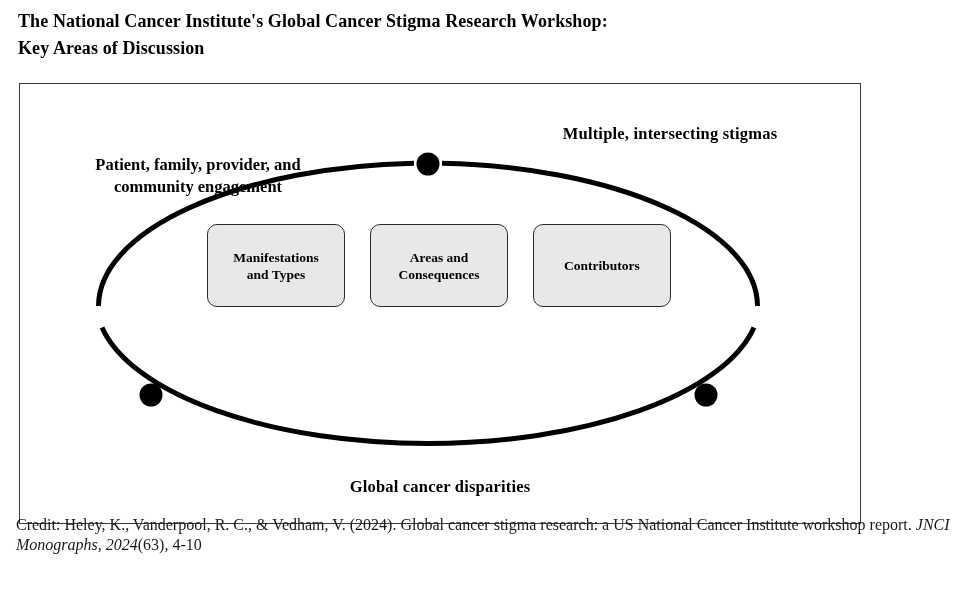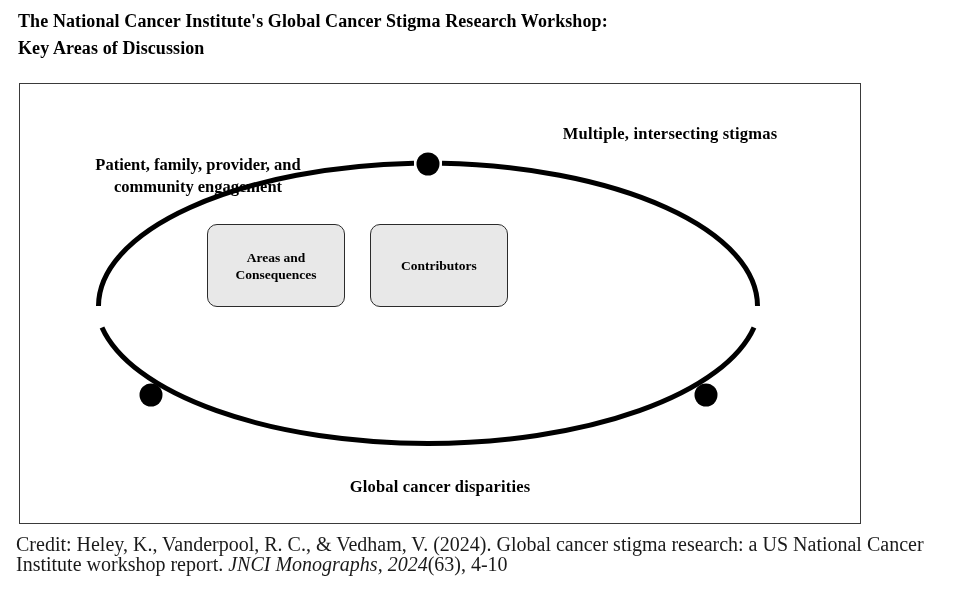--- a/index.html
+++ b/index.html
@@ -105,23 +105,23 @@
     line-height: 17px;
     box-sizing: border-box;
     white-space: pre-line;
     padding: 0 4px;
   }
 
   
   #credit {
     position: absolute;
     left: 16px;
-    top: 534px;
+    top: 515px;
     width: 940px;
-    font-size: 20px;
+    font-size: 16px;
     line-height: 20px;
     color: #1a1a1a;
   }
   #credit .italic { font-style: italic; }
 </style>
 </head>
 <body>
 
 <div id="figure-title">The National Cancer Institute's Global Cancer Stigma Research Workshop:
 Key Areas of Discussion</div>
@@ -145,20 +145,22 @@
   </svg>
 
   <div class="ring-label" id="label-engagement">Patient, family, provider, and
 community engagement</div>
 
   <div class="ring-label" id="label-stigmas">Multiple, intersecting  stigmas</div>
 
   <div class="ring-label" id="label-disparities">Global cancer  disparities</div>
 
   <div id="theme-grid">
+    <div class="theme-box">Manifestations
+and Types</div>
     <div class="theme-box">Areas and
 Consequences</div>
     <div class="theme-box">Contributors</div>
   </div>
 
 </div>
 
 <div id="credit"><span>Credit: Heley, K., Vanderpool, R. C., &amp; Vedham, V. (2024). Global cancer stigma research: a US National Cancer Institute workshop report. </span><span class="italic">JNCI Monographs</span><span class="italic">, </span><span class="italic">2024</span><span>(63), 4-10</span></div>
 
 </body></html>

